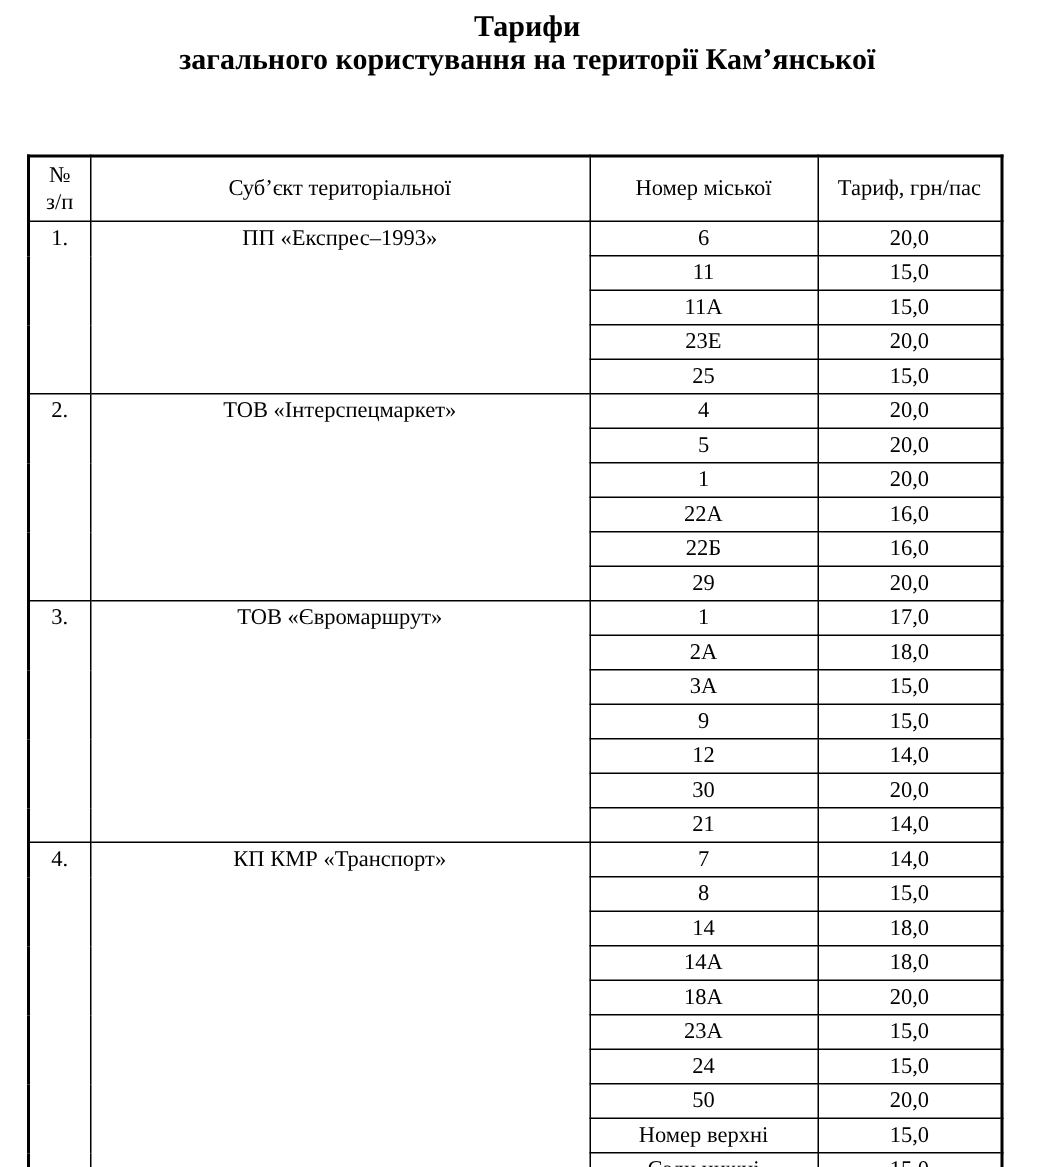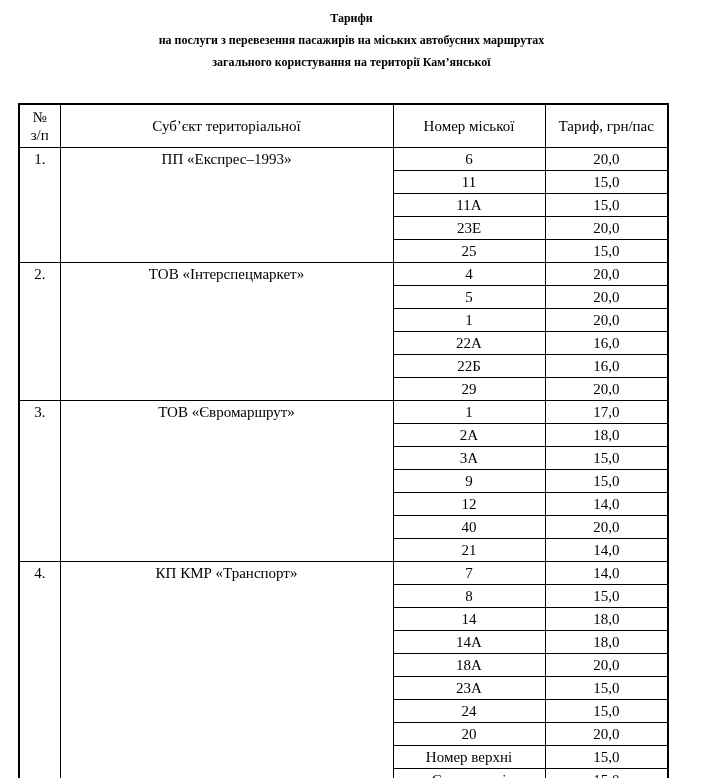--- a/index.html
+++ b/index.html
@@ -13,21 +13,21 @@
     position: relative;
     width: 703px;
     height: 778px;
     background: #ffffff;
     overflow: hidden;
   }
   .title-block {
     padding-top: 7px;
     text-align: center;
     font-weight: bold;
-    font-size: 12px;
+    font-size: 20px;
     line-height: 22px;
     width: 703px;
   }
   table.tariff-table {
     position: absolute;
     left: 18px;
     top: 103px;
     width: 649px;
     border-collapse: collapse;
     table-layout: fixed;
@@ -63,21 +63,20 @@
     line-height: 20px;
   }
 </style>
 </head>
 <body>
 
 <div class="page">
 
   <div class="title-block">
     <div>Тарифи</div>
-    <div>на послуги з перевезення пасажирів на міських автобусних маршрутах</div>
     <div>загального користування на території Кам’янської</div>
   </div>
 
   <table class="tariff-table">
     <colgroup>
       <col class="c-num">
         <col class="c-subject">
         <col class="c-route">
         <col class="c-tariff">
     </colgroup>
@@ -160,21 +159,21 @@
       </tr>
       <tr>
         <td class="cell-route">9</td>
         <td class="cell-tariff">15,0</td>
       </tr>
       <tr>
         <td class="cell-route">12</td>
         <td class="cell-tariff">14,0</td>
       </tr>
       <tr>
-        <td class="cell-route">40</td>
+        <td class="cell-route">30</td>
         <td class="cell-tariff">20,0</td>
       </tr>
       <tr>
         <td class="cell-route">21</td>
         <td class="cell-tariff">14,0</td>
       </tr>
 
       <tr>
         <td class="cell-num" rowspan="10">4.</td>
         <td class="cell-subject" rowspan="10">КП КМР «Транспорт»</td>
@@ -199,21 +198,21 @@
       </tr>
       <tr>
         <td class="cell-route">23А</td>
         <td class="cell-tariff">15,0</td>
       </tr>
       <tr>
         <td class="cell-route">24</td>
         <td class="cell-tariff">15,0</td>
       </tr>
       <tr>
-        <td class="cell-route">20</td>
+        <td class="cell-route">50</td>
         <td class="cell-tariff">20,0</td>
       </tr>
       <tr>
         <td class="cell-route">Номер верхні</td>
         <td class="cell-tariff">15,0</td>
       </tr>
       <tr>
         <td class="cell-route">Сади нижні</td>
         <td class="cell-tariff">15,0</td>
       </tr>

